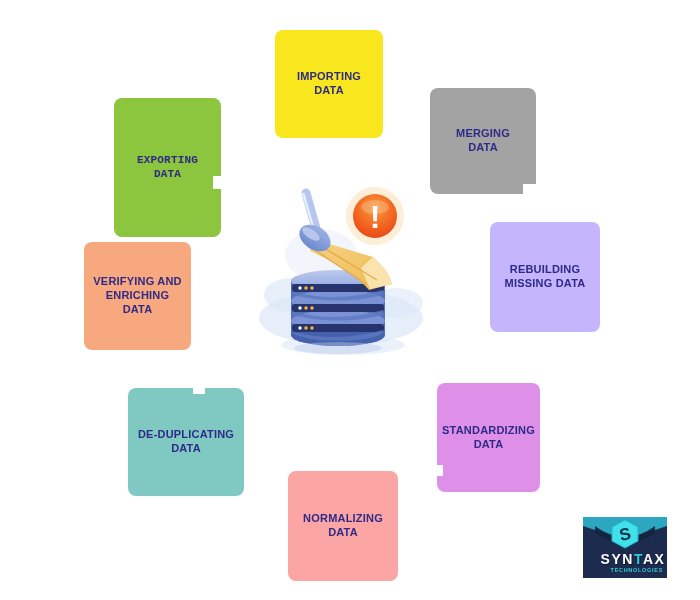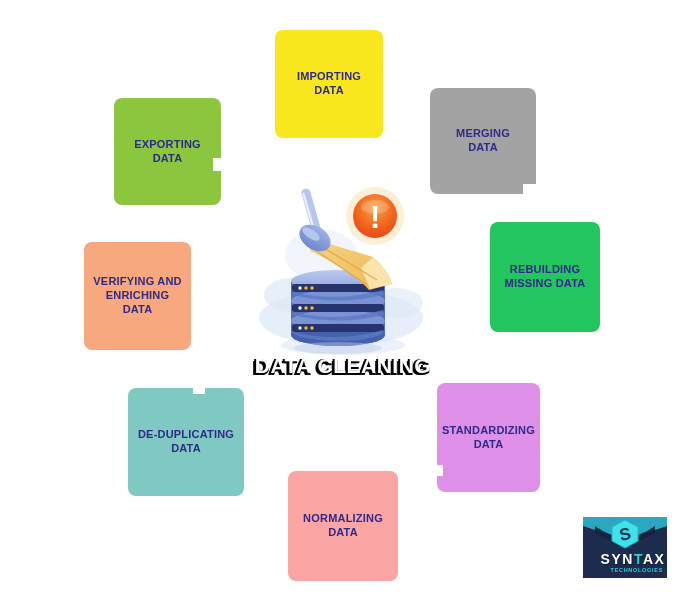--- a/index.html
+++ b/index.html
@@ -62,42 +62,42 @@
 <div class="canvas">
 
   <div class="node" style="left: 275px; top: 30px; width: 108px; height: 108px; background: rgb(248, 231, 28);">
     <span class="node-label">IMPORTING
 DATA</span>
   </div>
   <div class="node notch-bottom-right" style="left: 430px; top: 88px; width: 106px; height: 106px; background: #a3a3a3;">
     <span class="node-label">MERGING
 DATA</span>
   </div>
-  <div class="node" style="left: 490px; top: 222px; width: 110px; height: 110px; background: #22c55e;">
+  <div class="node" style="left: 490px; top: 222px; width: 110px; height: 110px; background: #c4b5fd;">
     <span class="node-label">REBUILDING
 MISSING DATA</span>
   </div>
   <div class="node notch-bottom-left" style="left: 437px; top: 383px; width: 103px; height: 109px; background: rgb(222, 144, 233);">
     <span class="node-label">STANDARDIZING
 DATA</span>
   </div>
   <div class="node" style="left: 288px; top: 438px; width: 110px; height: 110px; background: #fca5a5; margin-top: 33px;">
     <span class="node-label">NORMALIZING
 DATA</span>
   </div>
   <div class="node notch-top" style="left: 128px; top: 388px; width: 116px; height: 108px; background: rgb(128, 200, 194);">
     <span class="node-label">DE-DUPLICATING
 DATA</span>
   </div>
   <div class="node" style="left: 84px; top: 242px; width: 107px; height: 108px; background: rgb(248, 168, 126);">
     <span class="node-label">VERIFYING AND
 ENRICHING
 DATA</span>
   </div>
-  <div class="node notch-right" style="left: 114px; top: 98px; width: 107px; height: 107px; background: rgb(140, 198, 62);">
+  <div class="node notch-right" style="left: 114px; top: 98px; width: 107px; height: 139px; background: rgb(140, 198, 62); font-family: Liberation Mono, monospace;">
     <span class="node-label">EXPORTING
 DATA</span>
   </div>
 
   <svg class="center-illustration" viewBox="0 0 178 178">
     <defs>
       <linearGradient id="gBand" x1="0" y1="0" x2="0" y2="1">
         <stop offset="0" stop-color="#7089cf"></stop>
         <stop offset="0.55" stop-color="#5470ba"></stop>
         <stop offset="1" stop-color="#44straight"></stop>
@@ -170,21 +170,20 @@
     </g>
 
     <g>
       <circle cx="122" cy="33" r="29" fill="#fbe3bc" opacity="0.6"></circle>
       <circle cx="122" cy="33" r="22" fill="url(#gBadge)"></circle>
       <ellipse cx="122" cy="24" rx="14" ry="7" fill="#ffffff" opacity="0.22"></ellipse>
       <text x="122" y="45" text-anchor="middle" font-size="32" font-weight="bold" font-family="Liberation Sans, DejaVu Sans, sans-serif" fill="#ffffff">!</text>
     </g>
   </svg>
 
-  <div class="diagram-title">DATA CLEANING</div>
 
   <div class="logo">
     <svg class="logo-banner" viewBox="0 0 84 34">
       <rect width="84" height="34" fill="#1d2b4e"></rect>
       <polygon points="0,0 84,0 84,9 42,23 0,9" fill="#2ba7bf"></polygon>
       <path d="M12,9 Q42,31 72,9 L72,16 Q42,36 12,16 Z" fill="#14223d" opacity="0.9"></path>
       <polygon points="42,3 55,10 55,24 42,31 29,24 29,10" fill="#3fe2e8" stroke="#23b7c8" stroke-width="1"></polygon>
       <text x="42" y="23" text-anchor="middle" font-size="17" font-weight="bold" font-family="Liberation Sans, DejaVu Sans, sans-serif" fill="#123250" transform="rotate(-12 42 17)">S</text>
     </svg>
     <div class="logo-name"><span>SYN</span><span class="t-accent">T</span><span>AX</span></div>

